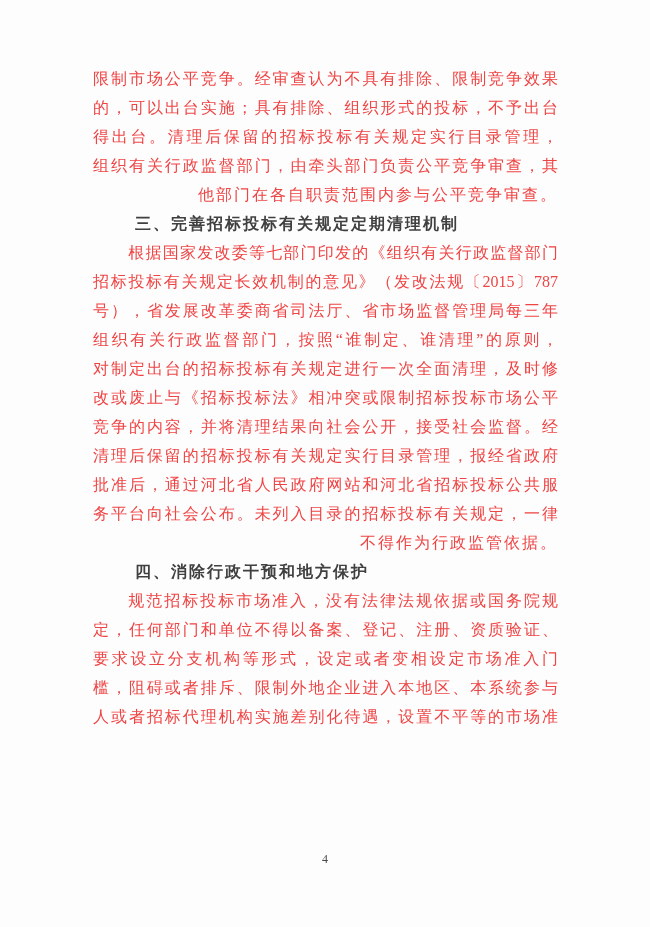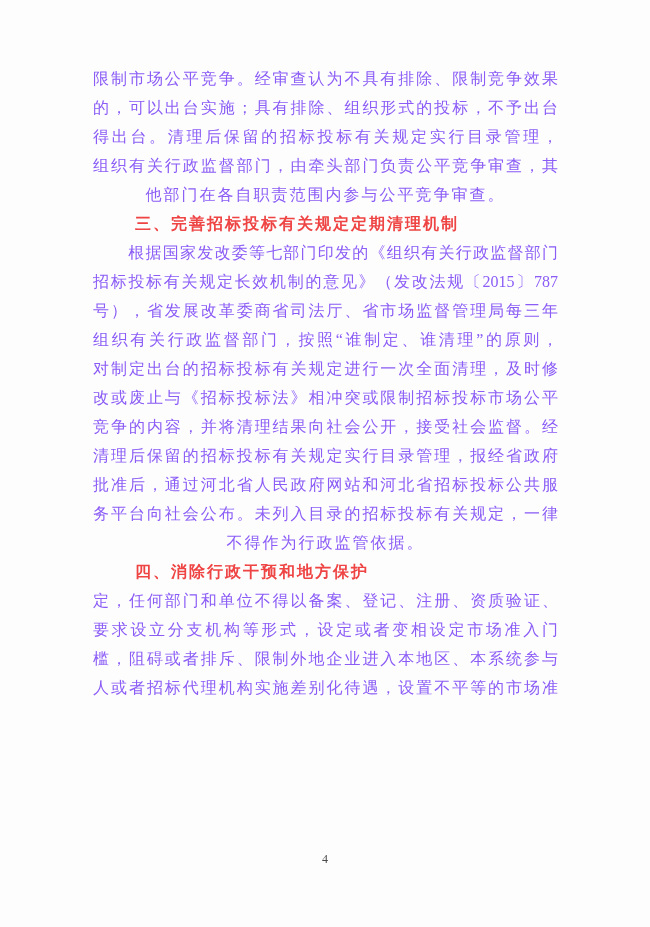--- a/index.html
+++ b/index.html
@@ -19,40 +19,40 @@
   .content {
     position: absolute;
     left: 93px;
     top: 64px;
     width: 465px;
   }
   .ln {
     font-size: 16px;
     line-height: 29px;
     height: 29px;
-    color: #8b5cf6;
+    color: #ef4444;
     overflow: hidden;
   }
   .s-full {
     text-align: justify;
     text-align-last: justify;
   }
   .s-indent {
     text-align: justify;
     text-align-last: justify;
     text-indent: 2.2em;
   }
   .s-end {
-    text-align: center;
+    text-align: right;
     letter-spacing: 2px;
   }
   .s-heading {
     font-family: "Liberation Sans", sans-serif;
     font-weight: bold;
-    color: #ef4444;
+    color: #404040;
     padding-left: 42px;
     letter-spacing: 2px;
   }
   .page-number {
     position: absolute;
     top: 852px;
     left: 0;
     width: 100%;
     text-align: center;
     font-size: 12px;
@@ -76,19 +76,20 @@
       <div class="ln s-full">号），省发展改革委商省司法厅、省市场监督管理局每三年</div>
       <div class="ln s-full">组织有关行政监督部门，按照“谁制定、谁清理”的原则，</div>
       <div class="ln s-full">对制定出台的招标投标有关规定进行一次全面清理，及时修</div>
       <div class="ln s-full">改或废止与《招标投标法》相冲突或限制招标投标市场公平</div>
       <div class="ln s-full">竞争的内容，并将清理结果向社会公开，接受社会监督。经</div>
       <div class="ln s-full">清理后保留的招标投标有关规定实行目录管理，报经省政府</div>
       <div class="ln s-full">批准后，通过河北省人民政府网站和河北省招标投标公共服</div>
       <div class="ln s-full">务平台向社会公布。未列入目录的招标投标有关规定，一律</div>
       <div class="ln s-end">不得作为行政监管依据。</div>
       <div class="ln s-heading">四、消除行政干预和地方保护</div>
+      <div class="ln s-indent">规范招标投标市场准入，没有法律法规依据或国务院规</div>
       <div class="ln s-full">定，任何部门和单位不得以备案、登记、注册、资质验证、</div>
       <div class="ln s-full">要求设立分支机构等形式，设定或者变相设定市场准入门</div>
       <div class="ln s-full">槛，阻碍或者排斥、限制外地企业进入本地区、本系统参与</div>
       <div class="ln s-full">人或者招标代理机构实施差别化待遇，设置不平等的市场准</div>
     </div>
   <div class="page-number">4</div>
 </div>
 
 </body></html>

